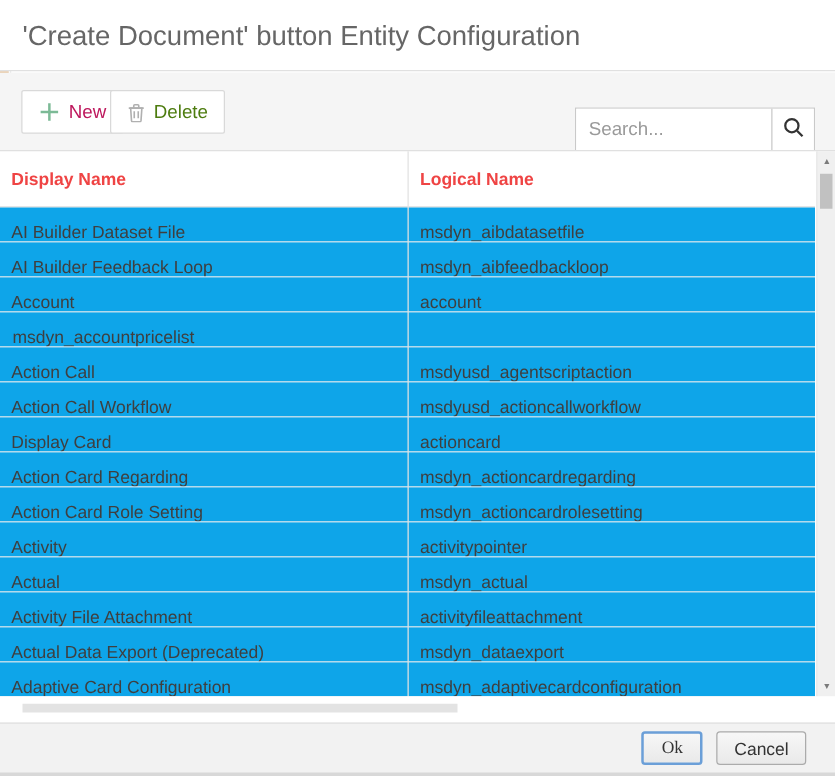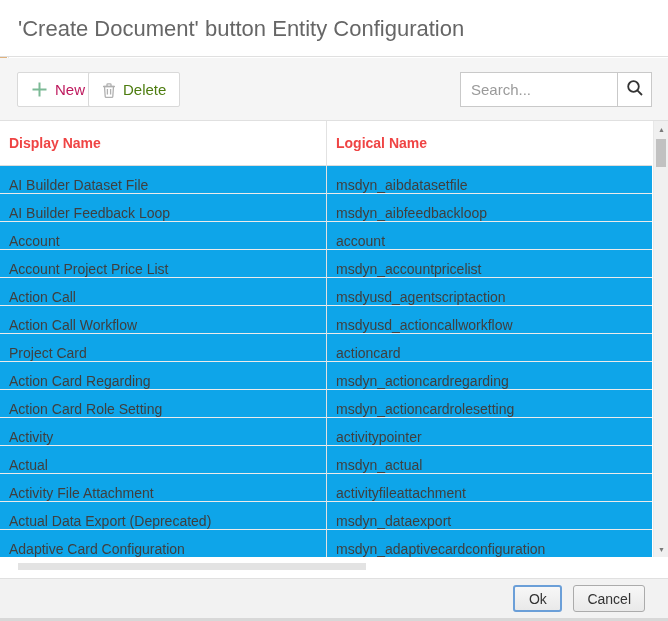--- a/index.html
+++ b/index.html
@@ -19,21 +19,21 @@
 
   
   .toolbar { position:absolute; left:0; top:58px; width:668px; height:62px; background:#f5f5f5; }
   .tb-btn { position:absolute; top:14px; height:35px; display:inline-flex; align-items:center;
             background:#fff; border:1px solid #d9d9d9; border-radius:2px; padding:0 13px;
             font-family:"Liberation Sans", sans-serif; font-size:15px; cursor:pointer; }
   .btn-new { left:17px; color:#be185d; }
   .btn-delete { left:88px; color:#4d7c0f; }
   .tb-btn .ic { display:inline-flex; margin-right:7px; }
 
-  .search-group { position:absolute; top:14px; right:16px; height:35px; width:192px;
+  .search-group { position:absolute; top:28px; right:16px; height:35px; width:192px;
                   display:flex; background:#fff; border:1px solid #c9c9c9; }
   .search-group input { flex:1; min-width:0; border:none; outline:none; padding:0 10px;
                         font-family:"Liberation Sans", sans-serif; font-size:15px; color:#333; background:#fff; }
   .search-group input::placeholder { color:#9a9a9a; }
   .search-btn { width:34px; border:none; border-left:1px solid #c9c9c9; background:#fff;
                 display:flex; align-items:center; justify-content:center; cursor:pointer; }
 
   
   .table-area { position:absolute; left:0; top:120px; width:668px; height:437px; background:#fff;
                 border-top:1px solid #e0e0e0; }
@@ -61,21 +61,21 @@
   
   .hstrip { position:absolute; left:0; top:557px; width:668px; height:21px; background:#fff; }
   .hthumb { position:absolute; left:18px; top:6px; width:348px; height:7px; background:#e3e3e3; cursor:grab; }
 
   
   .footer { position:absolute; left:0; top:578px; width:668px; height:43px; background:#f2f2f2;
             border-top:1px solid #e0e0e0; border-bottom:3px solid #d8d8d8;
             display:flex; align-items:center; justify-content:flex-end; gap:11px; padding-right:23px; }
   .f-btn { height:27px; font-family:"Liberation Sans", sans-serif; font-size:14px; color:#333;
            background:linear-gradient(#f7f7f7,#e9e9e9); border-radius:3px; cursor:pointer; }
-  .btn-ok { min-width:49px; padding:0 10px; border:2px solid var(--ok-border,#6b9fd8); }
+  .btn-ok { min-width:49px; padding:0 10px; border:2px solid var(--ok-border,#6b9fd8);font-family:Liberation Serif, serif; }
   .btn-cancel { padding:0 13px; border:1px solid #ababab; }
 </style>
 </head>
 <body>
 
 <div class="dialog">
 
   <div class="edge-line"></div>
   <div class="behind-strip"></div>
 
@@ -130,33 +130,32 @@
           </div>
           <div class="row">
             <div class="cell c1">AI Builder Feedback Loop</div>
             <div class="cell c2">msdyn_aibfeedbackloop</div>
           </div>
           <div class="row">
             <div class="cell c1">Account</div>
             <div class="cell c2">account</div>
           </div>
           <div class="row">
-            <div class="cell c1">Account Project Price List</div>
             <div class="cell c2">msdyn_accountpricelist</div>
           </div>
           <div class="row">
             <div class="cell c1">Action Call</div>
             <div class="cell c2">msdyusd_agentscriptaction</div>
           </div>
           <div class="row">
             <div class="cell c1">Action Call Workflow</div>
             <div class="cell c2">msdyusd_actioncallworkflow</div>
           </div>
           <div class="row">
-            <div class="cell c1">Project Card</div>
+            <div class="cell c1">Display Card</div>
             <div class="cell c2">actioncard</div>
           </div>
           <div class="row">
             <div class="cell c1">Action Card Regarding</div>
             <div class="cell c2">msdyn_actioncardregarding</div>
           </div>
           <div class="row">
             <div class="cell c1">Action Card Role Setting</div>
             <div class="cell c2">msdyn_actioncardrolesetting</div>
           </div>

